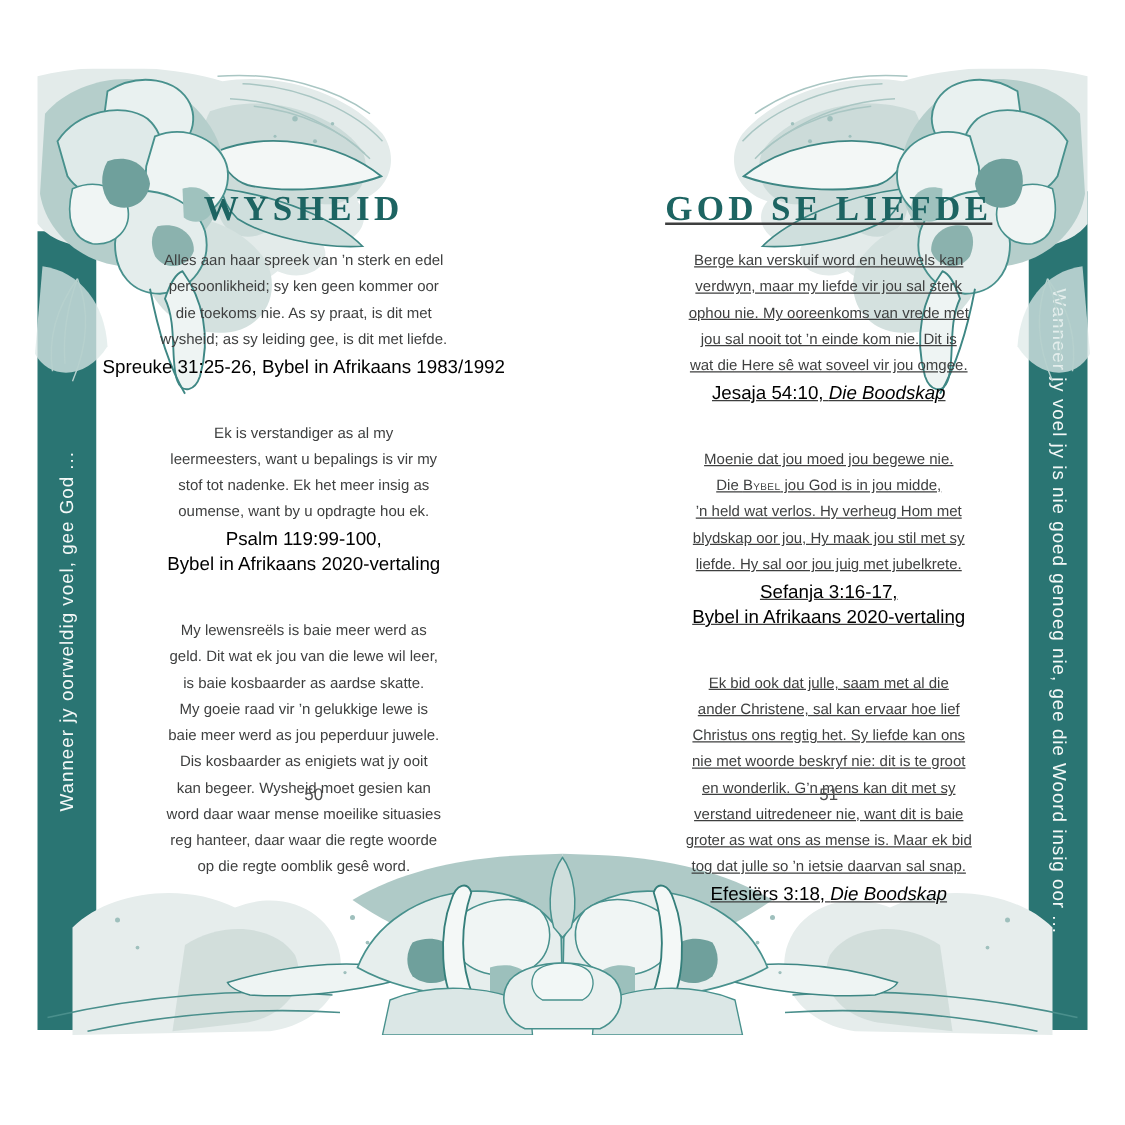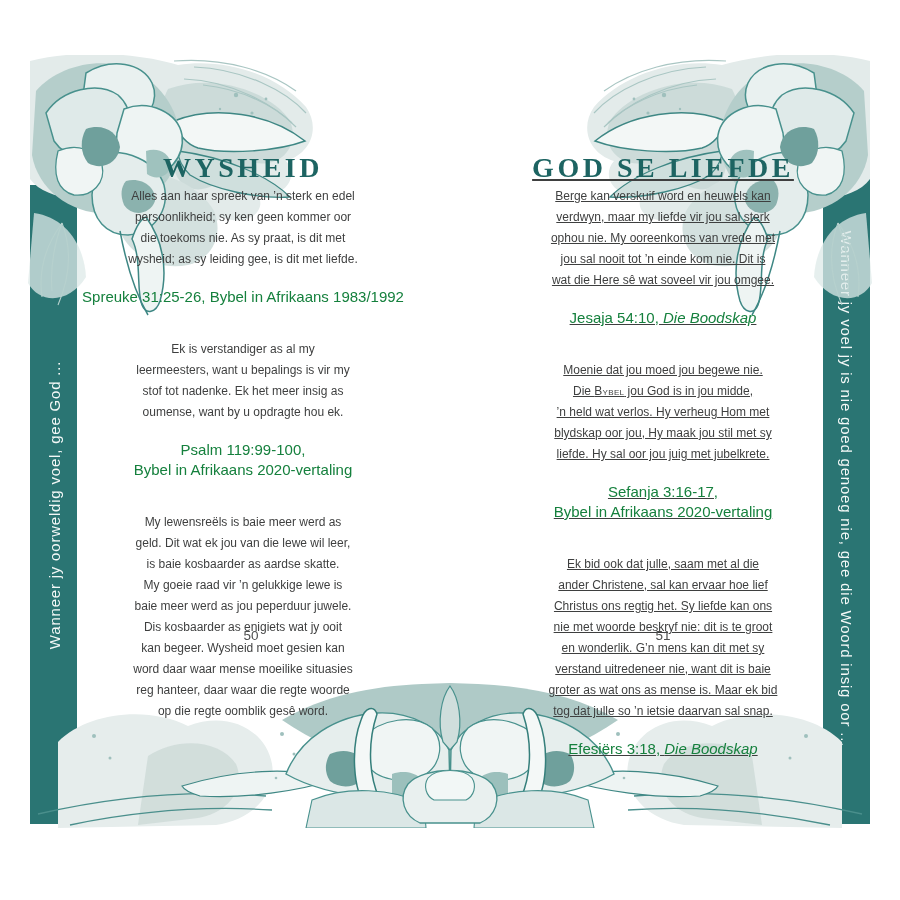--- a/index.html
+++ b/index.html
@@ -21,30 +21,30 @@
   
   .art{position:absolute;pointer-events:none;}
   .corner-left{left:28px;top:55px;width:300px;height:265px;}
   .corner-right{left:572px;top:55px;width:300px;height:265px;transform:scaleX(-1);}
   .bottom-art{left:30px;top:678px;width:840px;height:150px;}
   
   .page-col{position:absolute;top:150px;width:330px;text-align:center;}
   .page-col-left{left:78px;}
   .page-col-right{left:498px;text-decoration:underline;}
   .page-title{
-    margin:0 0 0 0;font-family:"Liberation Serif", serif;font-weight:600;
+    margin:0 0 12px 0;font-family:"Liberation Serif", serif;font-weight:600;
     font-size:28px;line-height:36px;letter-spacing:3.5px;color:#1d6462;
   }
   .verse{margin:0 0 32px 0;}
   .verse-text{
     margin:0;font-size:12px;line-height:21px;color:#3e3f3f;
     white-space:pre;
   }
   .verse-ref{
-    margin:17px 0 0 0;font-size:15px;line-height:20px;color:#15803d;
+    margin:2px 0 0 0;font-size:15px;line-height:20px;color:#000000;
     white-space:pre;
   }
   .ref-italic{font-style:italic;}
   .smallcaps{font-variant:small-caps;letter-spacing:.3px;}
   .page-number{
     position:absolute;top:628px;left:0;width:100%;text-align:center;
     font-size:13.5px;color:#4e4f4f;
   }
 </style>
 </head>

